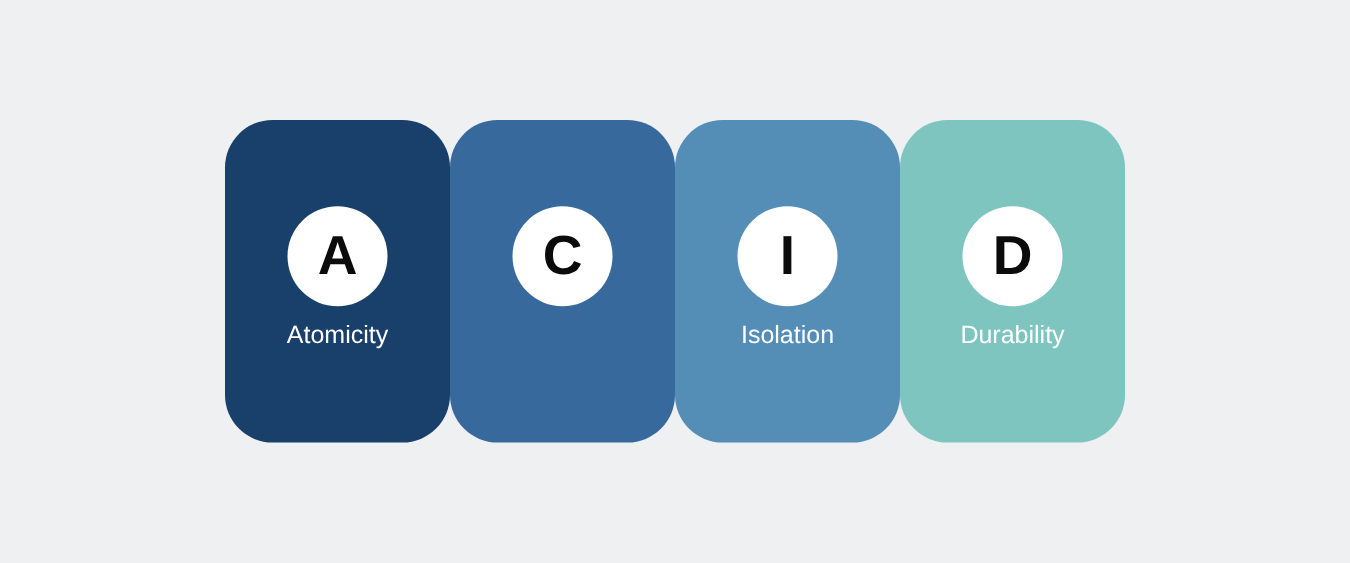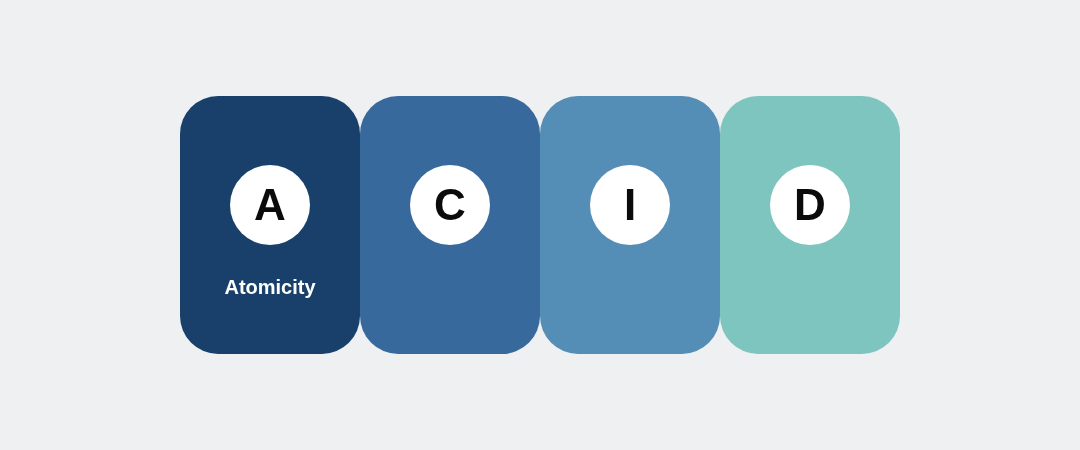--- a/index.html
+++ b/index.html
@@ -34,23 +34,23 @@
     align-items: center;
     justify-content: center;
   }
   .letter {
     font-size: 44px;
     font-weight: bold;
     color: #0b0b0b;
     line-height: 1;
   }
   .label {
-    margin-top: 30px;
+    margin-top: 11px;
     font-size: 20px;
-    font-weight: bold;
+    font-weight: normal;
     color: #ffffff;
     line-height: 1.2;
   }
 </style>
 </head>
 <body>
 
 <div class="stage" style="background-color: rgb(238, 240, 242);">
   <div class="cards-row">
 
@@ -64,22 +64,24 @@
     <div class="card" style="background-color: rgb(56, 105, 157);">
       <div class="circle" style="background-color: rgb(255, 255, 255);">
         <span class="letter">C</span>
       </div>
     </div>
 
     <div class="card" style="background-color: rgb(84, 141, 181);">
       <div class="circle" style="background-color: rgb(255, 255, 255);">
         <span class="letter">I</span>
       </div>
+      <div class="label">Isolation</div>
     </div>
 
     <div class="card" style="background-color: rgb(126, 197, 192);">
       <div class="circle" style="background-color: rgb(255, 255, 255);">
         <span class="letter">D</span>
       </div>
+      <div class="label">Durability</div>
     </div>
 
   </div>
 </div>
 
 </body></html>

